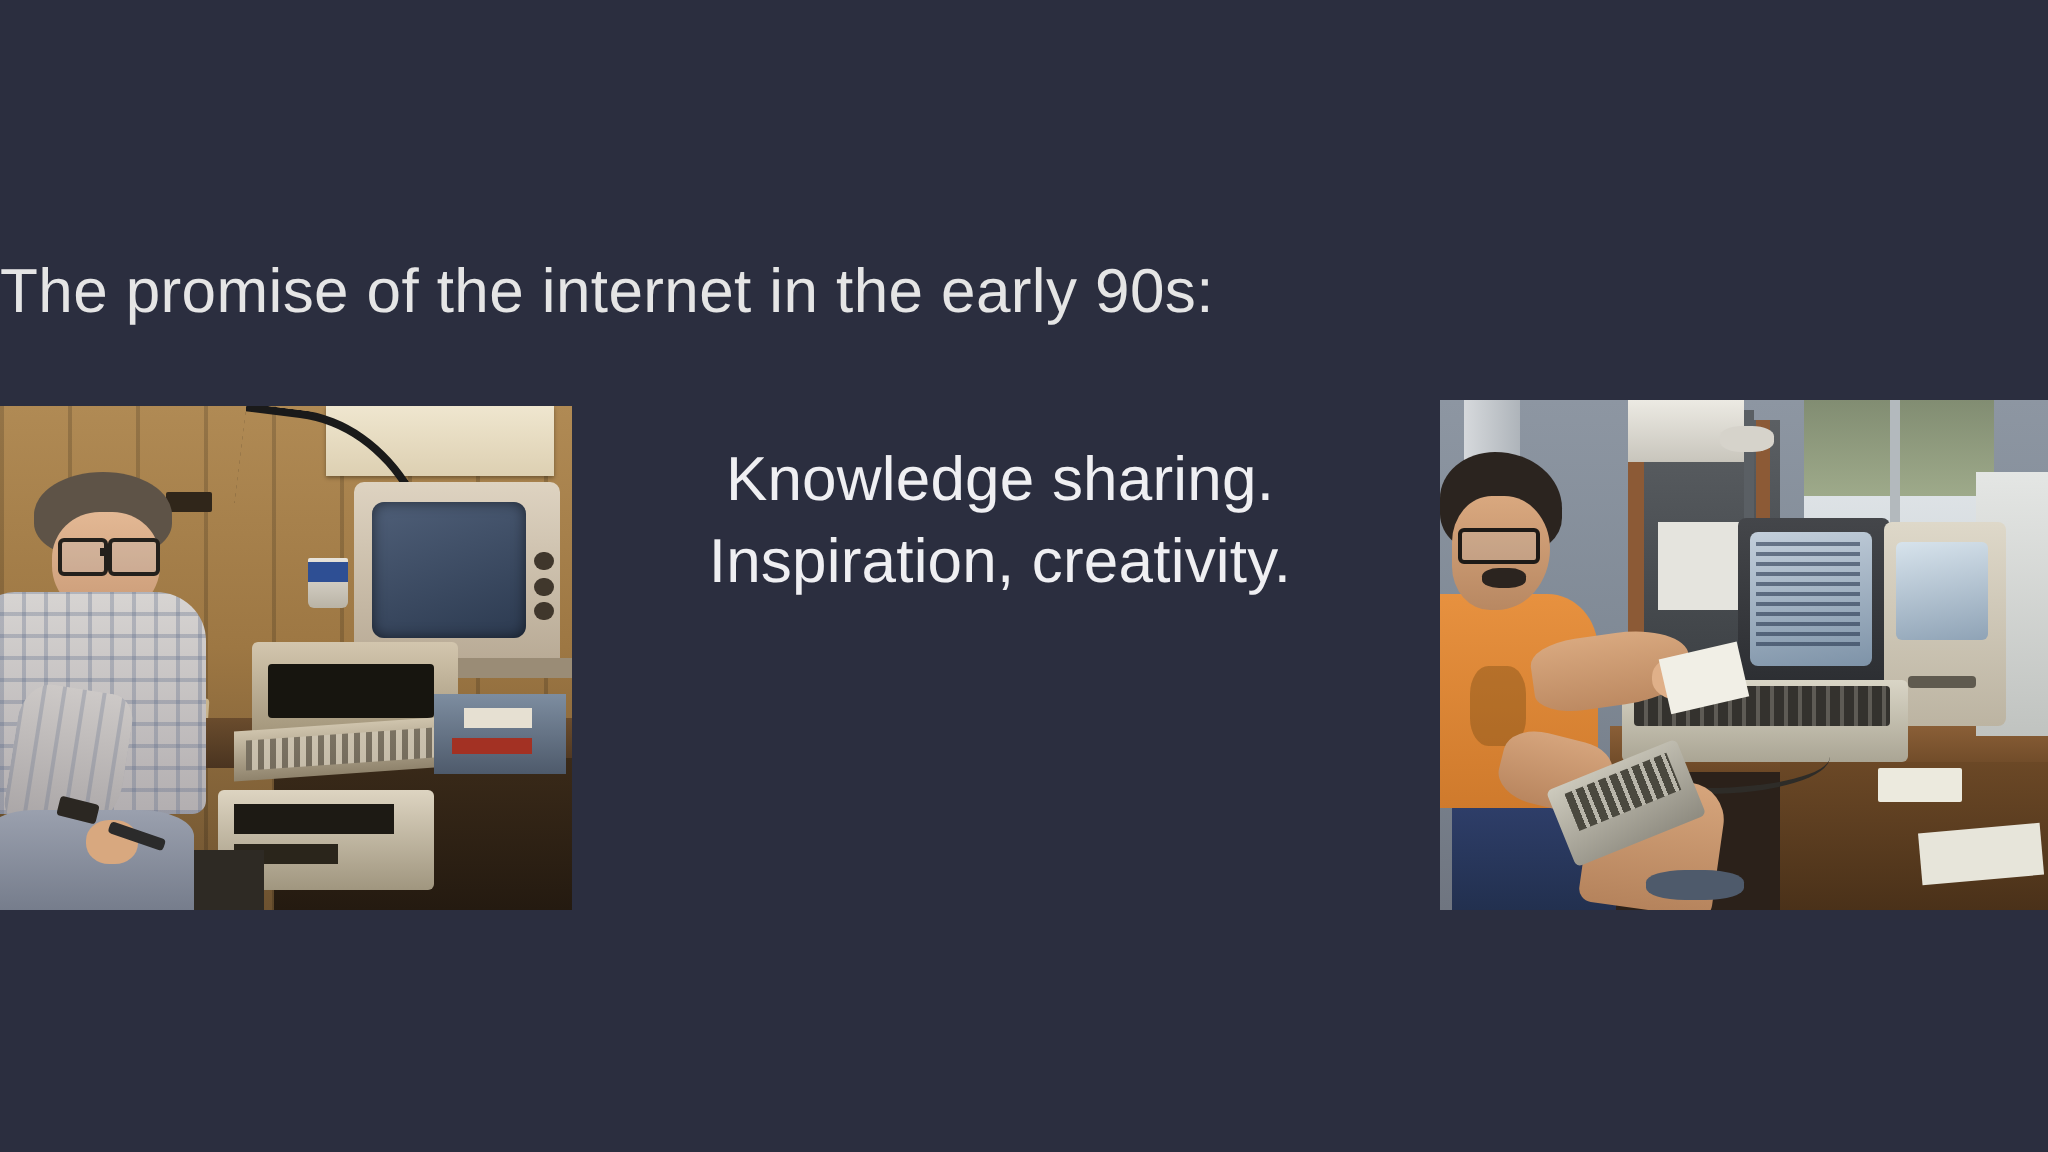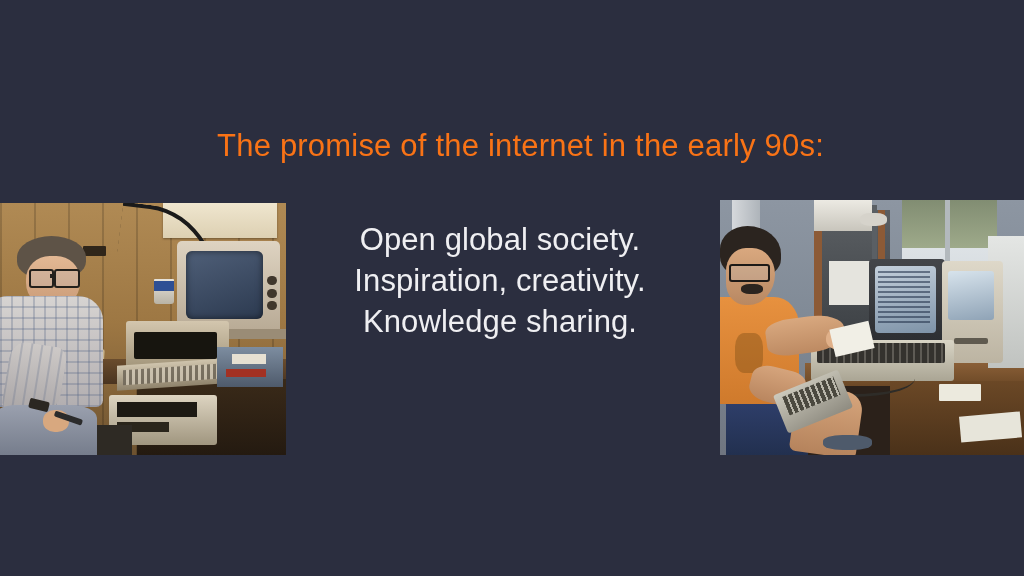--- a/index.html
+++ b/index.html
@@ -18,26 +18,26 @@
     overflow: hidden;
     background: #2b2e3f;
   }
 
   
   #slide-title {
     position: absolute;
     top: 128px;
     left: 0;
     width: 824px;
-    text-align: right;
+    text-align: left;
     font-family: "Liberation Sans", sans-serif;
     font-weight: 300;
     font-size: 31px;
     letter-spacing: 0.2px;
-    color: #f97316;
+    color: #e5e5e5;
     white-space: nowrap;
   }
 
   
   #body-block {
     position: absolute;
     top: 219px;
     left: 212px;
     width: 576px;
     text-align: center;
@@ -453,23 +453,22 @@
   }
 </style>
 </head>
 <body>
 
 <div id="slide">
 
   <div id="slide-title">The promise of the internet in the early 90s:</div>
 
   <div id="body-block">
-    <div class="body-line">Open global society.</div>
+    <div class="body-line">Knowledge sharing.</div>
     <div class="body-line">Inspiration, creativity.</div>
-    <div class="body-line">Knowledge sharing.</div>
   </div>
 
   <div class="photo" id="photo-left">
     <div class="photo-inner">
       <div class="pc" id="wood-wall"></div>
       <div class="pc" id="wall-paper"></div>
       <div class="pc" id="wall-socket"></div>
       <div class="pc" id="cable-arc"></div>
       <div class="pc" id="outlet-plate"></div>
       <div class="pc" id="cable-cord"></div>

